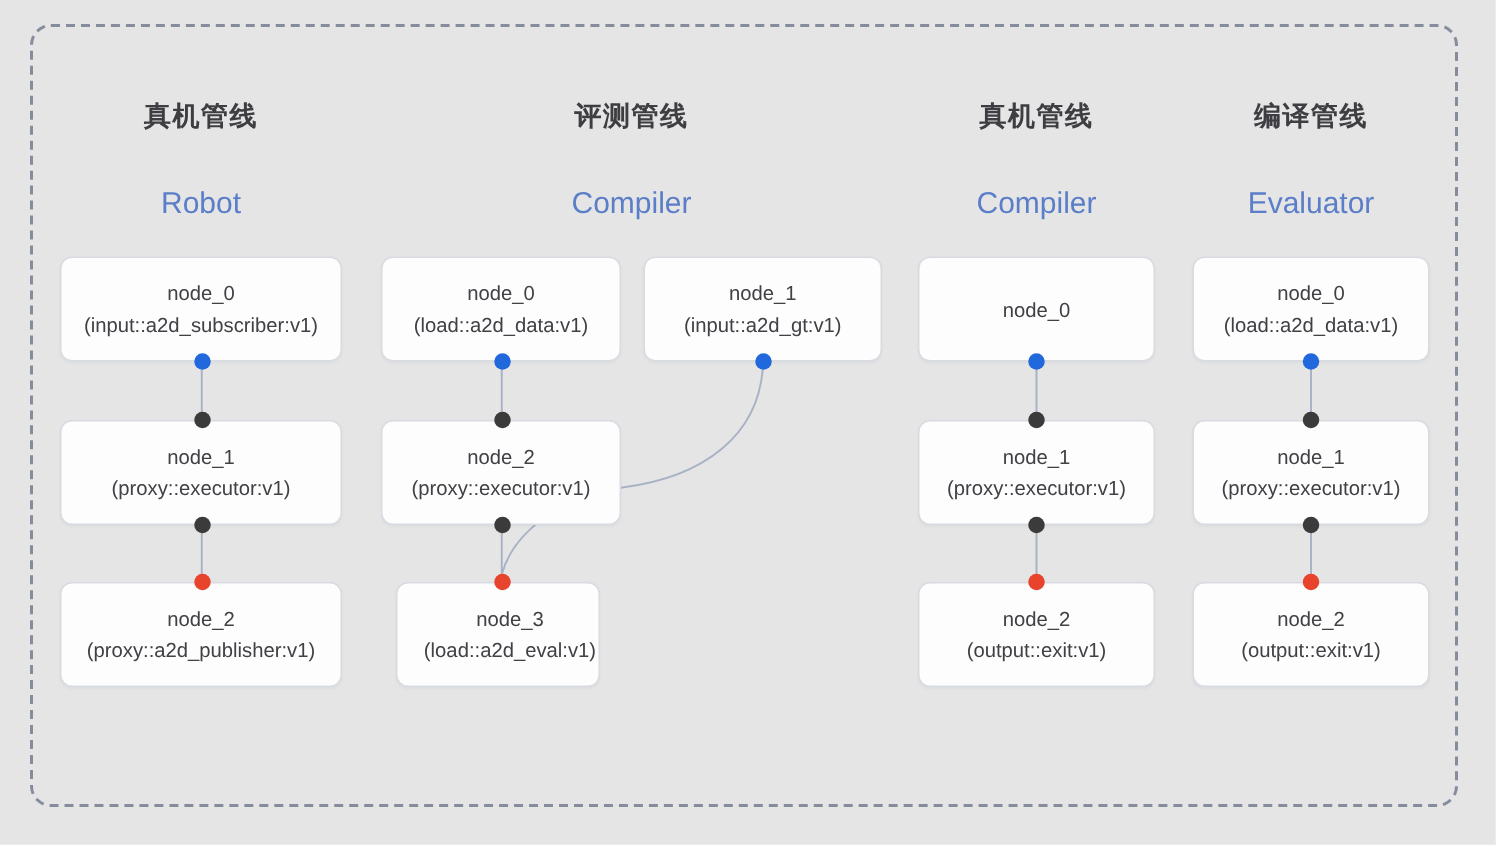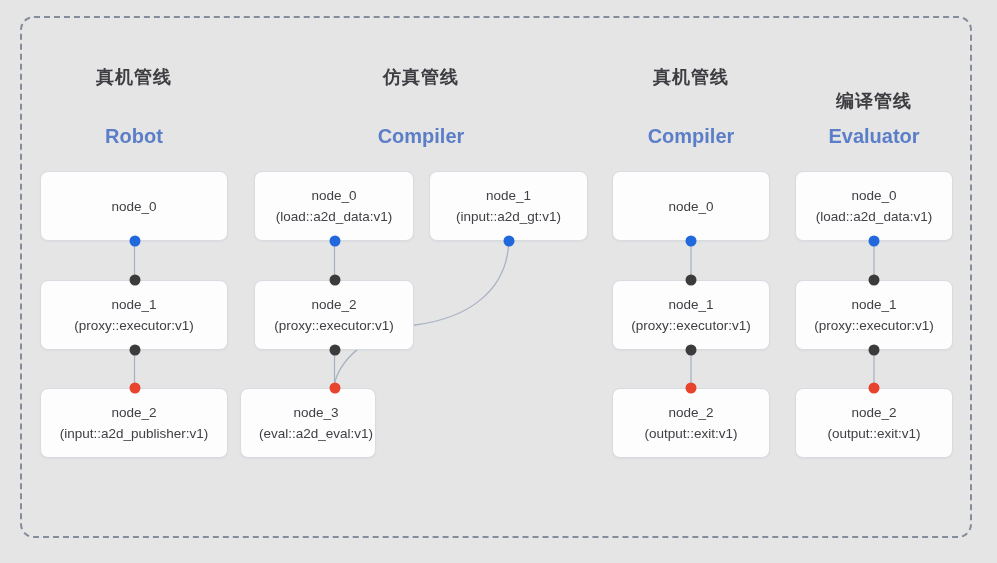--- a/index.html
+++ b/index.html
@@ -29,21 +29,21 @@
     font-weight: 700;
     color: #3d3d42;
     letter-spacing: 1px;
     white-space: nowrap;
     top: 65px;
   }
   .title-en {
     position: absolute;
     transform: translateX(-50%);
     font-size: 20px;
-    font-weight: 700;
+    font-weight: 400;
     color: #5b7ec8;
     white-space: nowrap;
     top: 125px;
   }
   .node {
     position: absolute;
     height: 70px;
     box-sizing: border-box;
     background: #fdfdfe;
     border: 1px solid #d8dbe2;
@@ -101,56 +101,57 @@
     <line x1="691" y1="243" x2="691" y2="278"></line>
     <line x1="691" y1="352" x2="691" y2="386"></line>
 
     <line x1="874" y1="243" x2="874" y2="278"></line>
     <line x1="874" y1="352" x2="874" y2="386"></line>
   </svg>
 
   <div class="title-zh" style="left:134px;">真机管线</div>
   <div class="title-en" style="left:134px;">Robot</div>
 
-  <div class="title-zh" style="left:421px;">仿真管线</div>
+  <div class="title-zh" style="left:421px;">评测管线</div>
   <div class="title-en" style="left:421px;">Compiler</div>
 
   <div class="title-zh" style="left:691px;">真机管线</div>
   <div class="title-en" style="left:691px;">Compiler</div>
 
-  <div class="title-zh" style="left:874px;margin-top:24px;">编译管线</div>
+  <div class="title-zh" style="left:874px;">编译管线</div>
   <div class="title-en" style="left:874px;">Evaluator</div>
 
   <div class="node" style="left:40px; top:171px; width:188px;">
     <div class="node-name">node_0</div>
+    <div class="node-type">(input::a2d_subscriber:v1)</div>
   </div>
   <div class="node" style="left:40px; top:280px; width:188px;">
     <div class="node-name">node_1</div>
     <div class="node-type">(proxy::executor:v1)</div>
   </div>
   <div class="node" style="left:40px; top:388px; width:188px;">
     <div class="node-name">node_2</div>
-    <div class="node-type">(input::a2d_publisher:v1)</div>
+    <div class="node-type">(proxy::a2d_publisher:v1)</div>
   </div>
 
   <div class="node" style="left:254px; top:171px; width:160px;">
     <div class="node-name">node_0</div>
     <div class="node-type">(load::a2d_data:v1)</div>
   </div>
   <div class="node" style="left:429px; top:171px; width:159px;">
     <div class="node-name">node_1</div>
     <div class="node-type">(input::a2d_gt:v1)</div>
   </div>
   <div class="node" style="left:254px; top:280px; width:160px;">
     <div class="node-name">node_2</div>
     <div class="node-type">(proxy::executor:v1)</div>
   </div>
-  <div class="node" style="left:240px; top:388px; width:136px;padding-left:16px;">
+  <div class="node" style="left:264px; top:388px; width:136px;padding-left:16px;">
     <div class="node-name">node_3</div>
-    <div class="node-type">(eval::a2d_eval:v1)</div>
+    <div class="node-type">(load::a2d_eval:v1)</div>
   </div>
 
   <div class="node" style="left:612px; top:171px; width:158px;">
     <div class="node-name">node_0</div>
   </div>
   <div class="node" style="left:612px; top:280px; width:158px;">
     <div class="node-name">node_1</div>
     <div class="node-type">(proxy::executor:v1)</div>
   </div>
   <div class="node" style="left:612px; top:388px; width:158px;">

